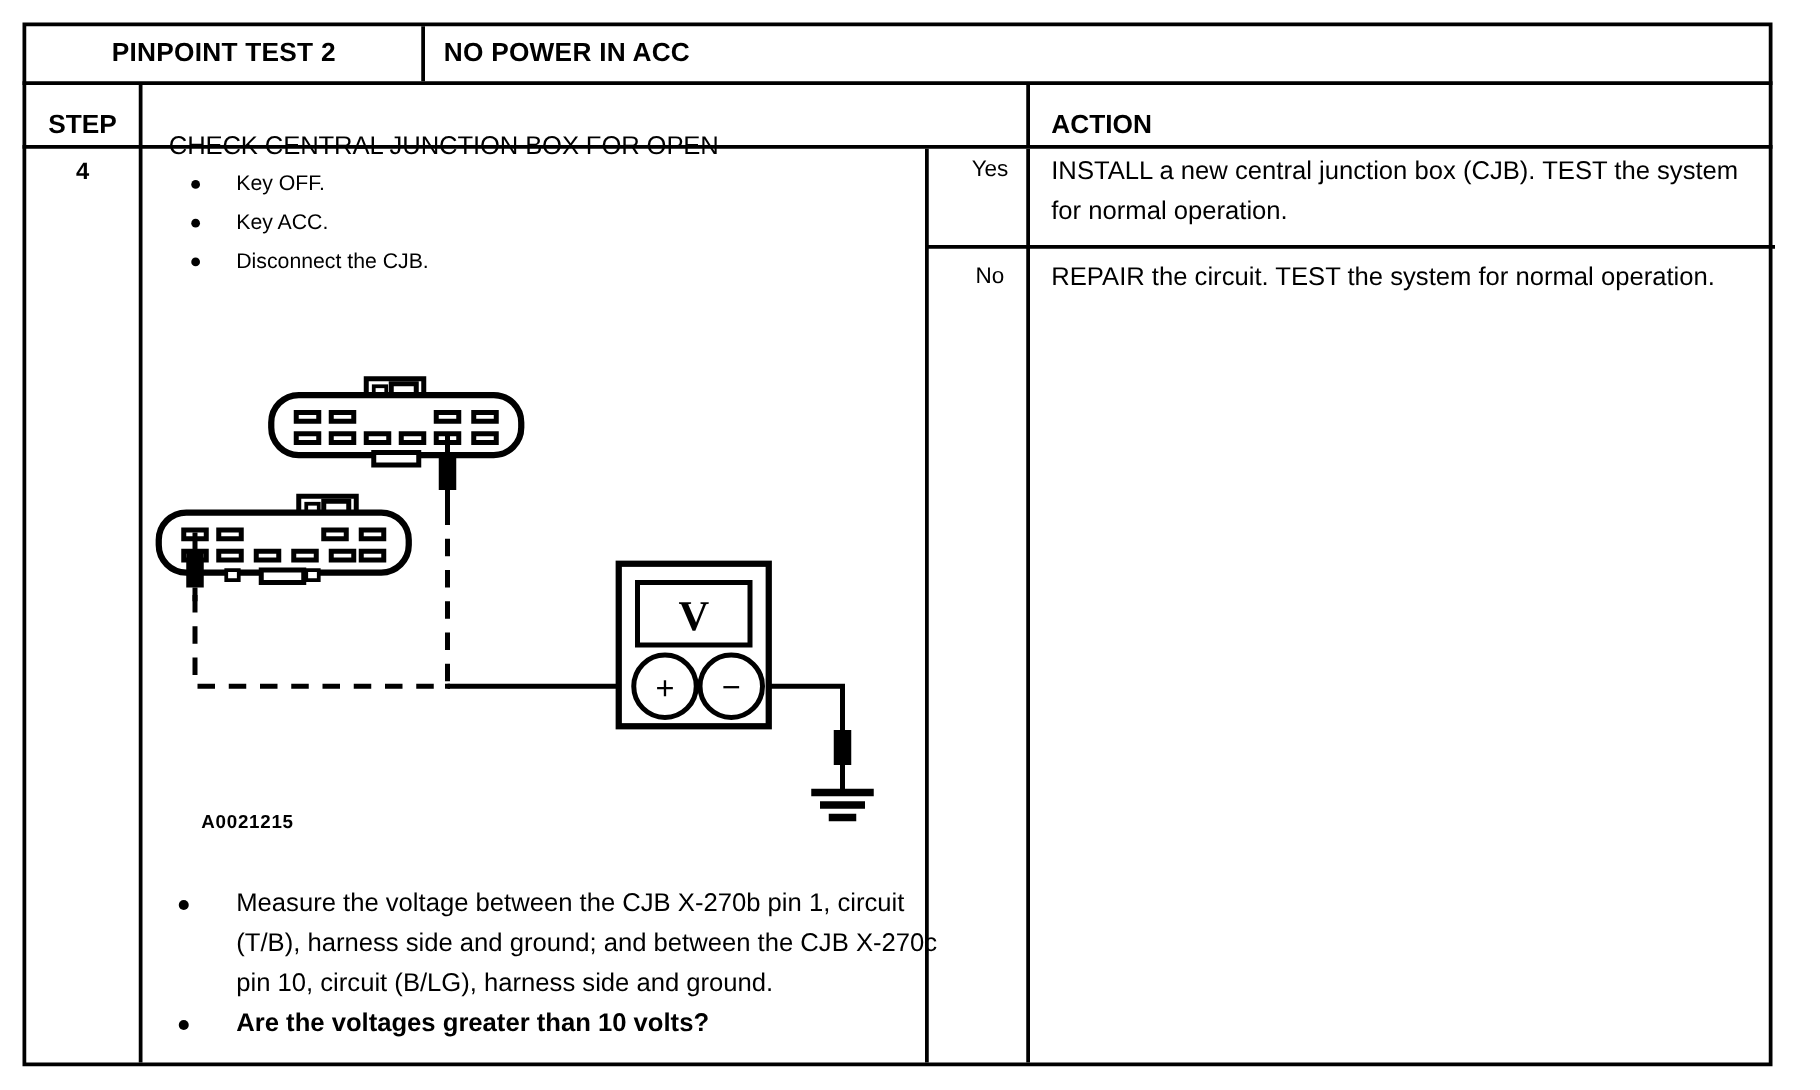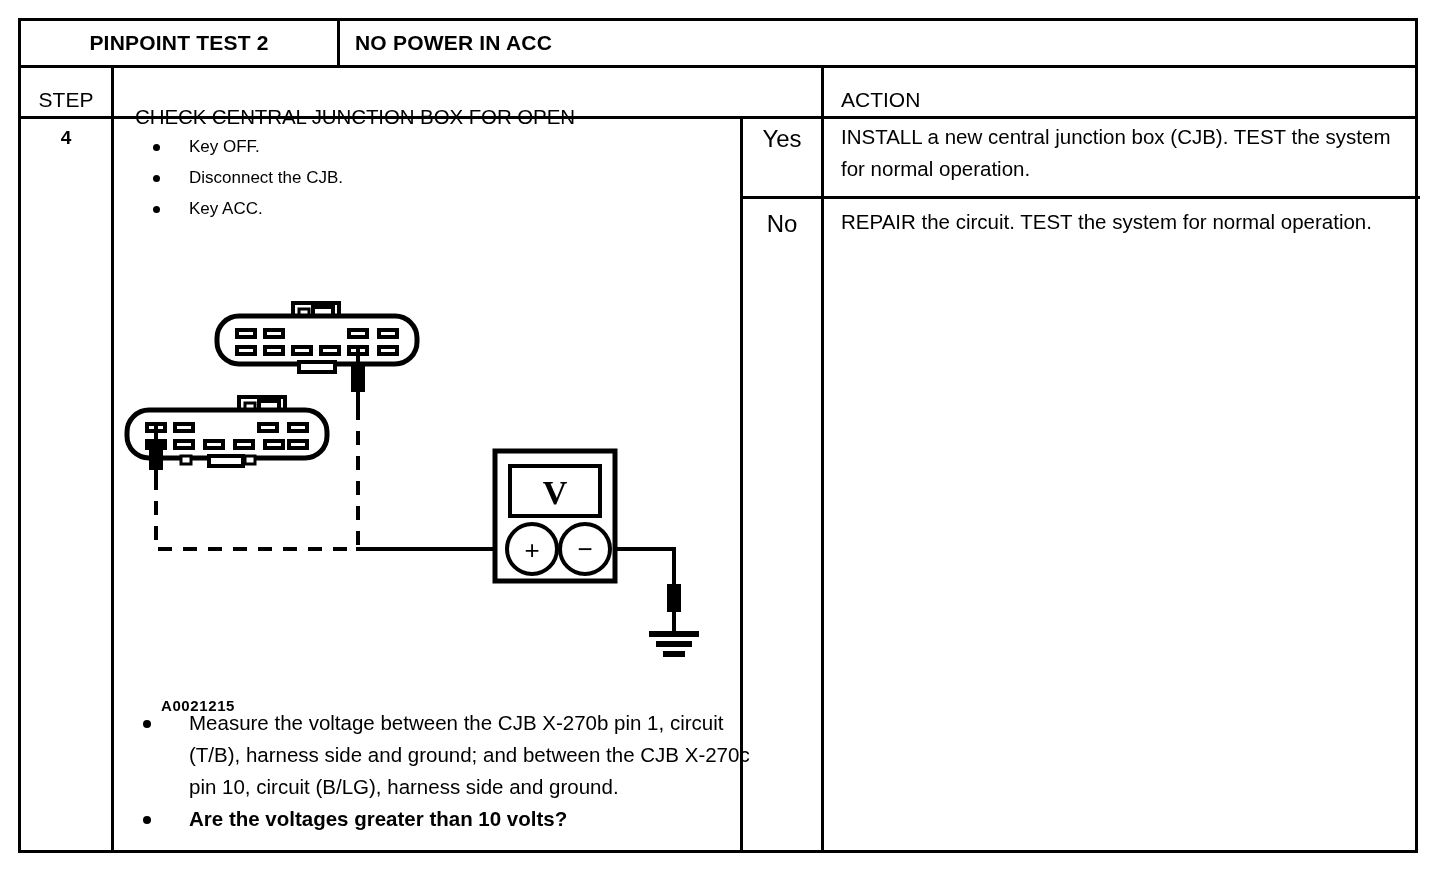--- a/index.html
+++ b/index.html
@@ -11,52 +11,52 @@
 
   .rule{position:absolute;background:#000;}
 
   
   .title-row{position:absolute;left:0;top:0;width:100%;height:44px;}
   .title-cell{position:absolute;top:0;height:44px;display:flex;align-items:center;font-weight:bold;font-size:21px;letter-spacing:.2px;}
   .title-a{left:0;width:316px;justify-content:center;}
   .title-b{left:322px;padding-left:12px;}
 
   
-  .hdr-cell{position:absolute;height:64px;display:flex;align-items:center;font-weight:normal;font-size:21px;}
+  .hdr-cell{position:absolute;height:64px;display:flex;align-items:center;font-weight:bold;font-size:21px;}
   .hdr-step{left:0;width:90px;justify-content:center;}
   .hdr-insp{left:96px;padding-left:14px;}
   .hdr-act{left:806px;padding-left:14px;}
 
   
   .step-num{position:absolute;left:0;width:90px;top:106px;text-align:center;font-size:19px;font-weight:bold;}
 
   .insp{position:absolute;left:96px;top:84px;width:624px;padding:0 12px 0 14px;box-sizing:border-box;}
   .insp-title{font-size:20.5px;letter-spacing:-.1px;margin:0 0 2px 4px;}
 
   ul.bul{list-style:none;margin:0;padding:0;}
   ul.bul li{position:relative;padding-left:58px;font-size:17px;line-height:31px;}
   ul.bul li::before{content:"";position:absolute;left:22px;top:13px;width:7px;height:7px;border-radius:50%;background:#000;}
 
   .meas{position:absolute;left:96px;top:686px;width:640px;padding-left:14px;box-sizing:border-box;}
   ul.bul2{list-style:none;margin:0;padding:0;}
   ul.bul2 li{position:relative;padding-left:58px;font-size:20.5px;line-height:32px;}
   ul.bul2 li::before{content:"";position:absolute;left:12px;top:13px;width:8px;height:8px;border-radius:50%;background:#000;}
   ul.bul2 li.b{font-weight:bold;}
 
-  .yn{position:absolute;left:722px;width:78px;display:flex;align-items:flex-start;justify-content:center;font-size:24px;}
+  .yn{position:absolute;left:722px;width:98px;display:flex;align-items:flex-start;justify-content:center;font-size:18px;}
   .yn-yes{top:104px;}
   .yn-no{top:189px;}
 
   .act{position:absolute;left:806px;width:580px;padding-left:14px;box-sizing:border-box;font-size:20.5px;line-height:32px;}
   .act-yes{top:100px;}
   .act-no{top:185px;}
 
   
   .diagram{position:absolute;left:96px;top:255px;width:640px;height:420px;}
-  .code{position:absolute;left:140px;top:628px;font-size:15px;font-weight:bold;letter-spacing:.6px;margin-top:48px;}
+  .code{position:absolute;left:140px;top:628px;font-size:15px;font-weight:bold;letter-spacing:.6px;}
 </style>
 </head>
 <body>
 
 <div id="page">
 
   <div class="tbl">
 
     <div class="rule" style="left:-3px;top:44px;width:1400px;height:3px;"></div>
     <div class="rule" style="left:316px;top:0;width:3px;height:44px;"></div>
@@ -74,22 +74,22 @@
 
     <div class="hdr-cell hdr-step" style="top:47px;">STEP</div>
     <div class="hdr-cell hdr-act" style="top:47px;">ACTION</div>
 
     <div class="step-num">4</div>
 
     <div class="insp">
       <div class="insp-title">CHECK CENTRAL JUNCTION BOX FOR OPEN</div>
       <ul class="bul">
         <li>Key OFF.</li>
+        <li>Key ACC.</li>
         <li>Disconnect the CJB.</li>
-        <li>Key ACC.</li>
       </ul>
     </div>
 
     <div class="diagram">
       <svg width="640" height="420" viewBox="0 0 640 420">
 
         <g>
 
           <path d="M176,27 h46 v24 h-46 z" fill="#fff" stroke="#000" stroke-width="4"></path>
           <rect x="182" y="33" width="10" height="12" fill="none" stroke="#000" stroke-width="3"></rect>

